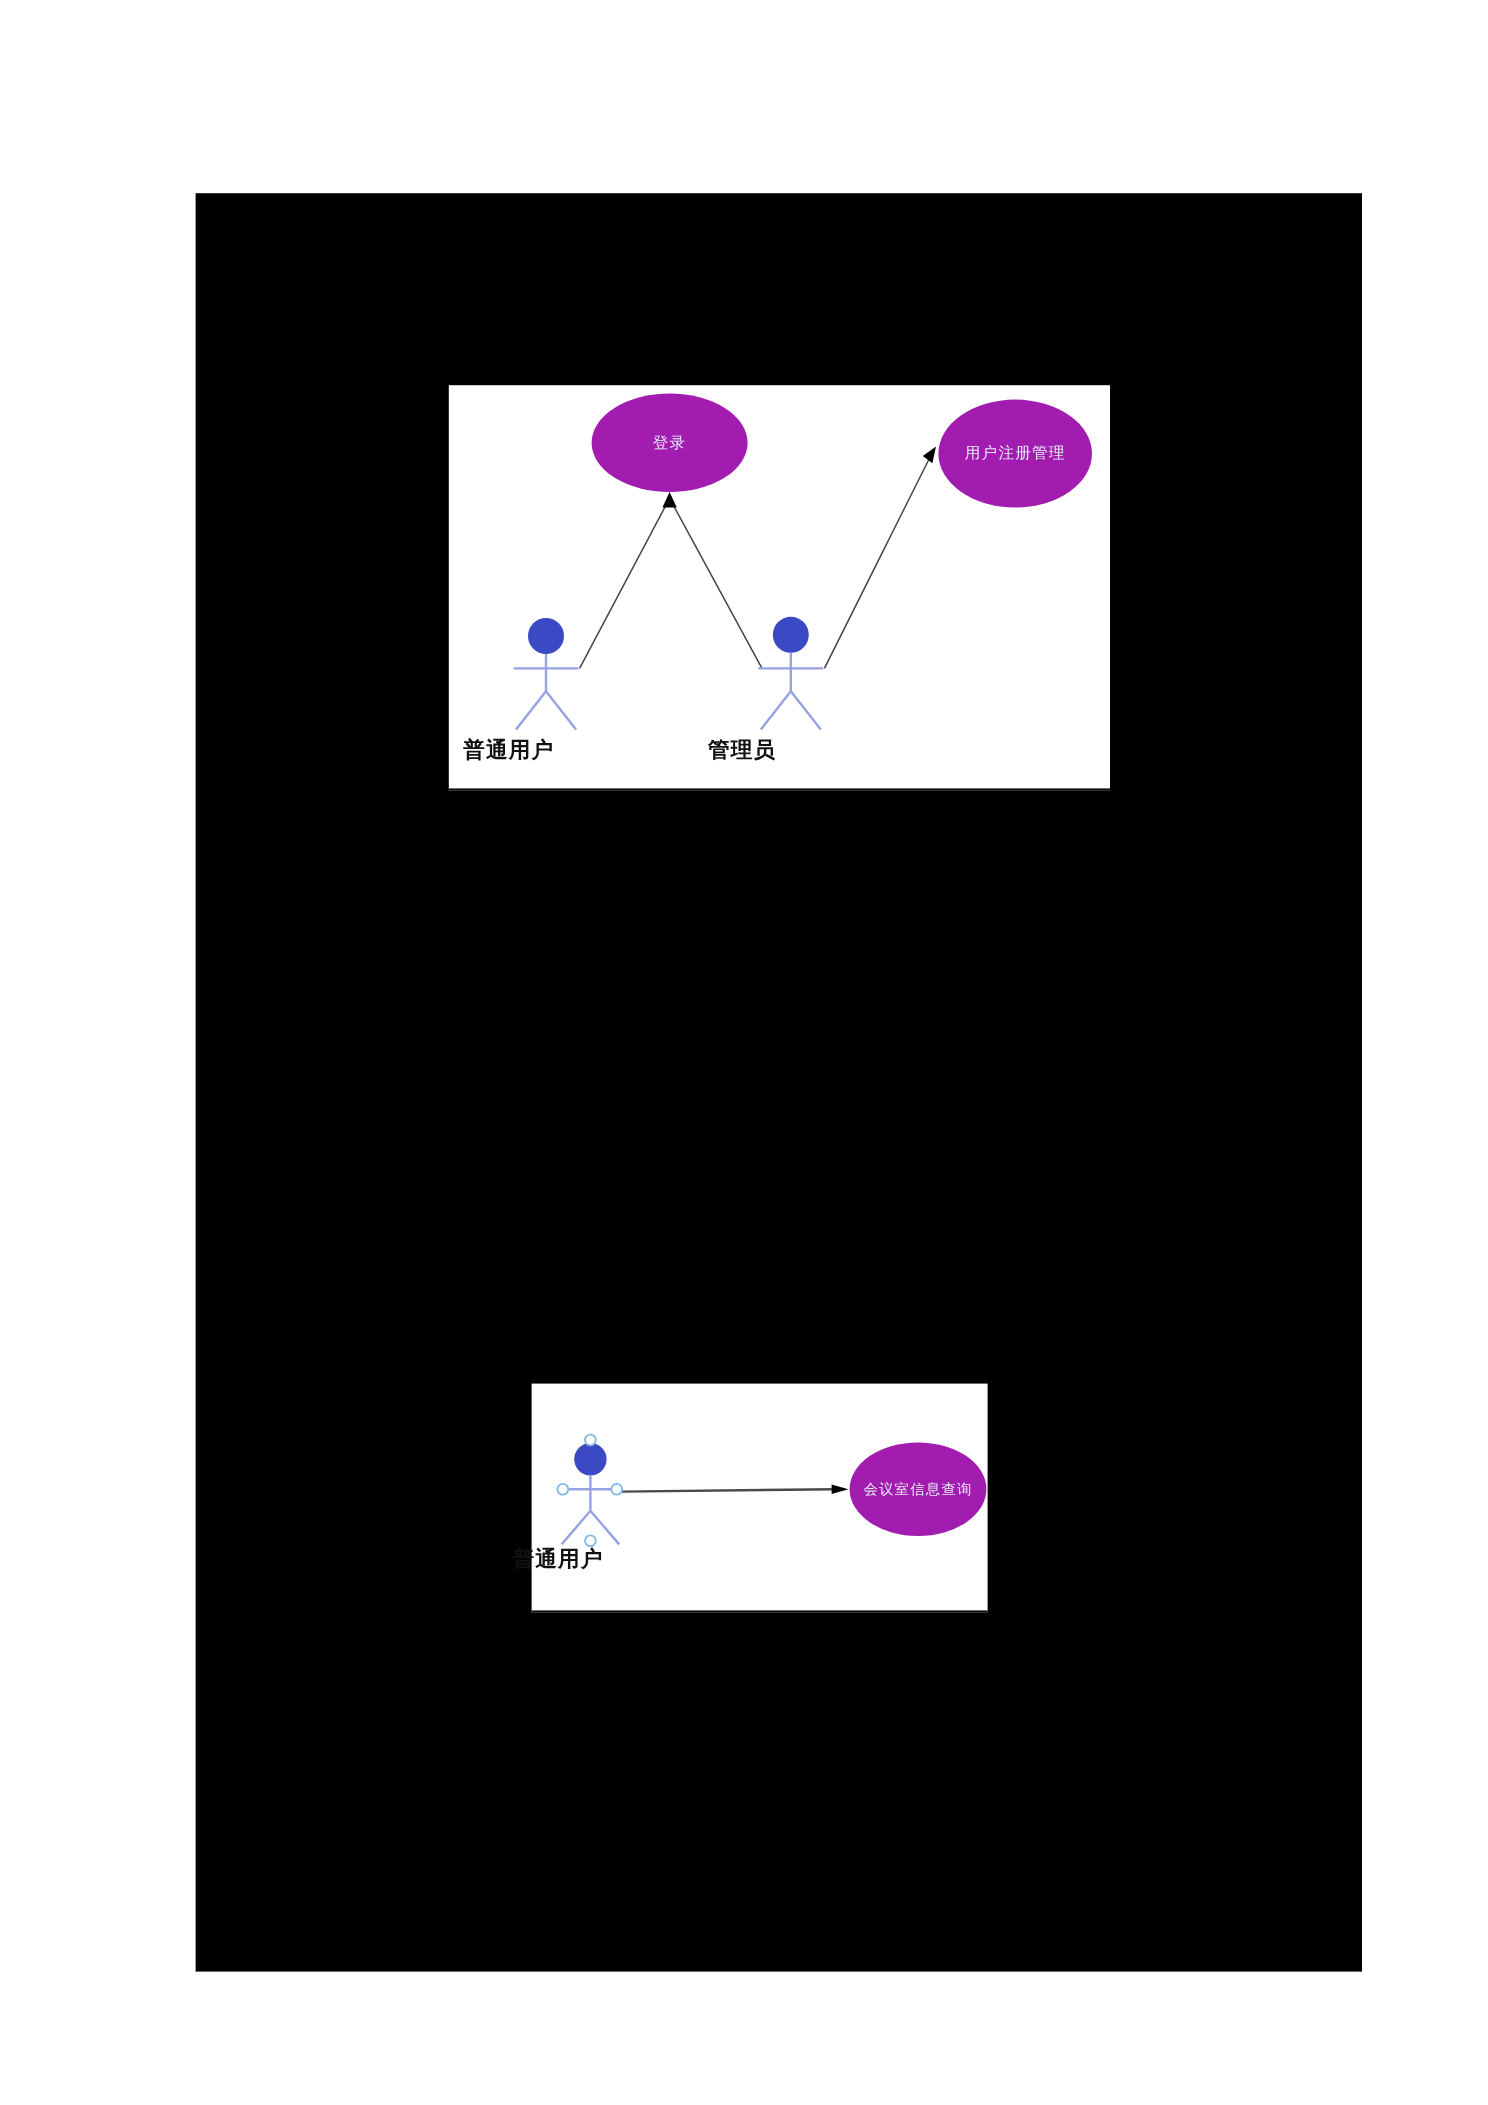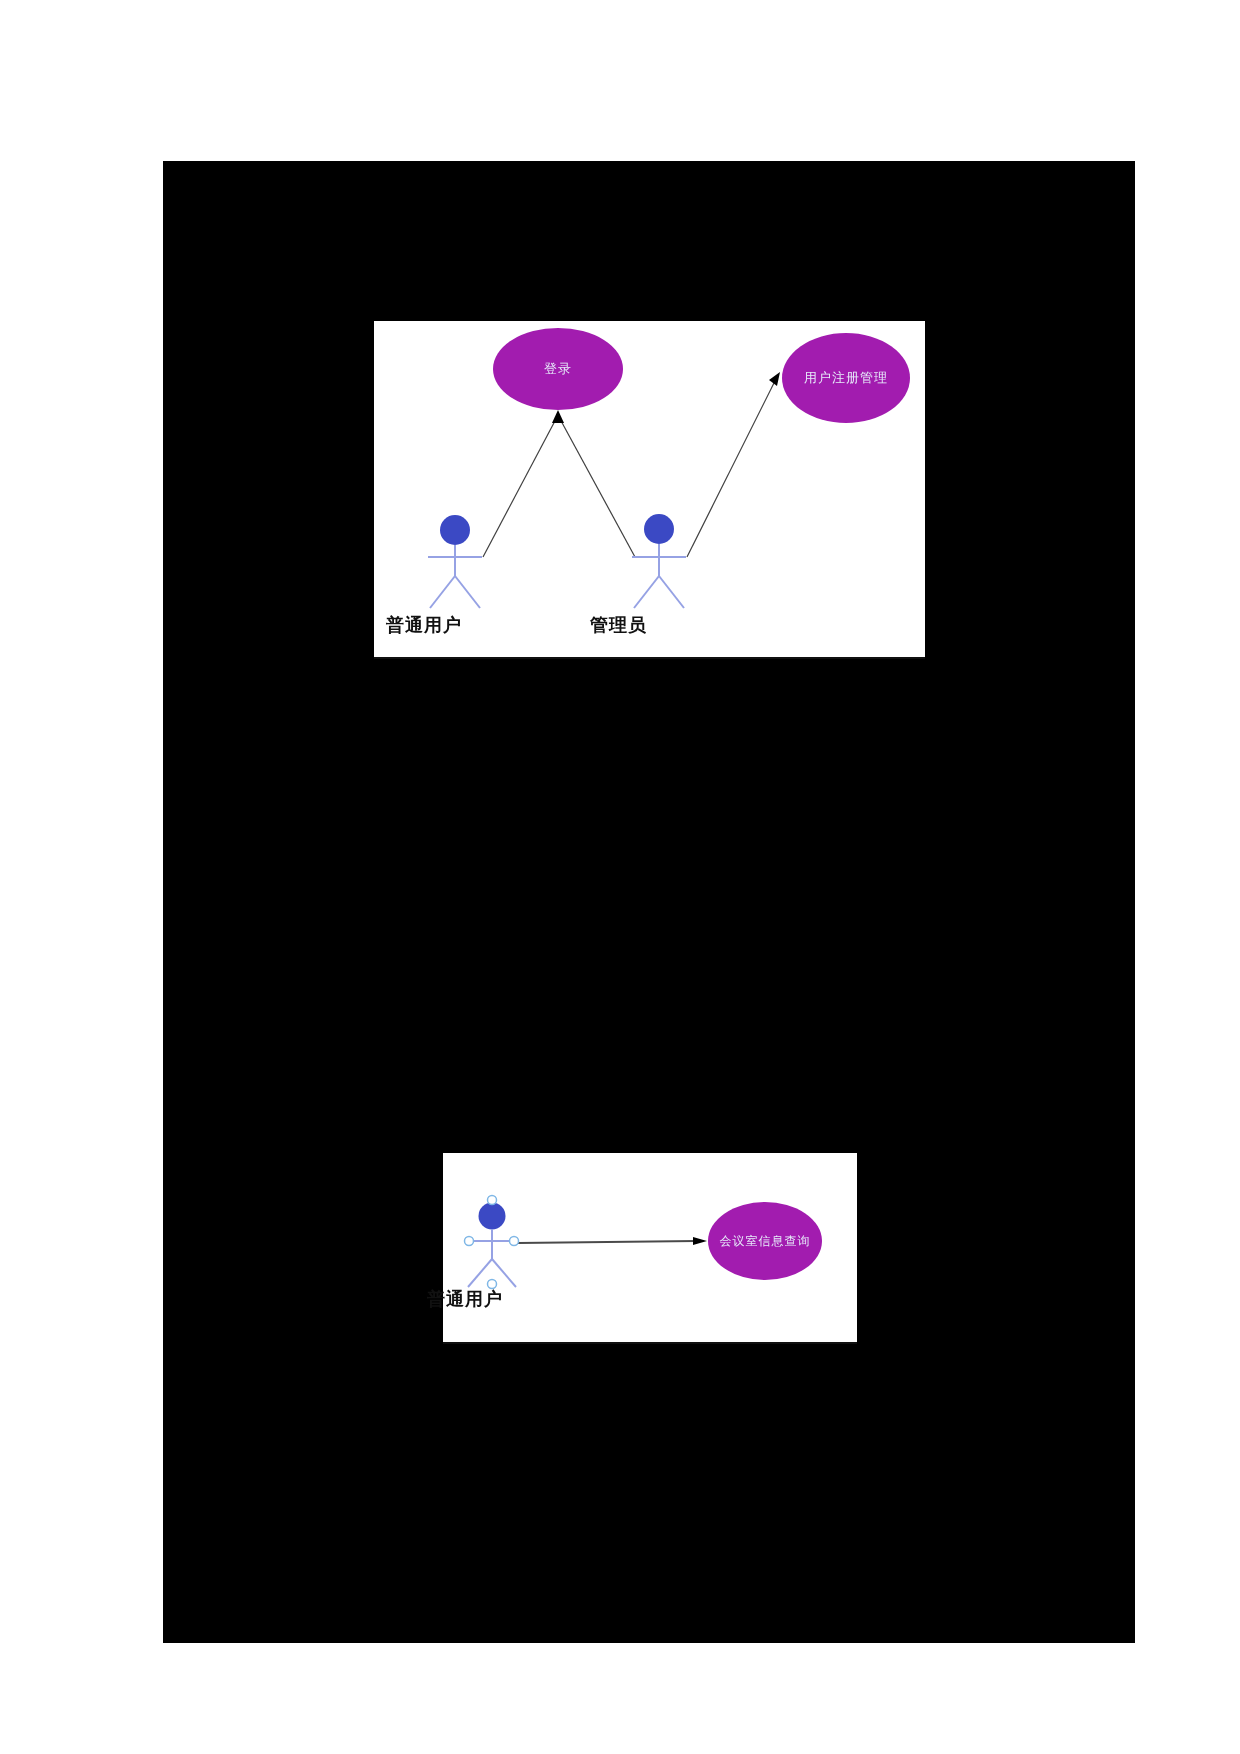--- a/index.html
+++ b/index.html
@@ -16,21 +16,21 @@
     width: 972px; height: 1482px;
     background: #000000;
   }
   .panel {
     position: absolute;
     background: #ffffff;
     border-bottom: 2px solid #101010;
     box-sizing: border-box;
   }
   .panel1 { left: 211px; top: 160px; width: 551px; height: 338px; }
-  .panel2 { left: 280px; top: 992px; width: 414px; height: 191px; }
+  .panel2 { left: 280px; top: 992px; width: 380px; height: 191px; }
   .layer { position: absolute; left: 0; top: 0; }
   .usecase {
     position: absolute;
     background: #a21caf;
     border-radius: 50%;
     display: flex;
     align-items: center;
     justify-content: center;
   }
   .usecase span {

